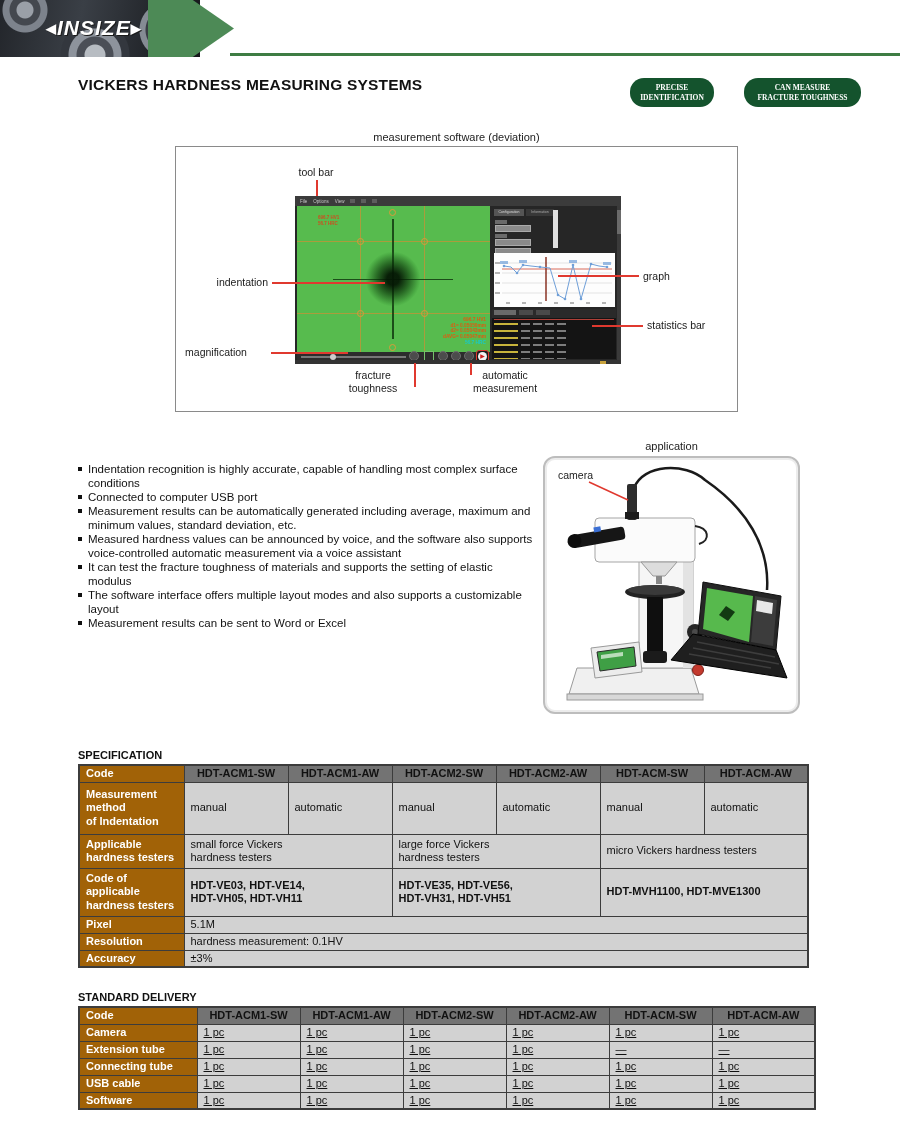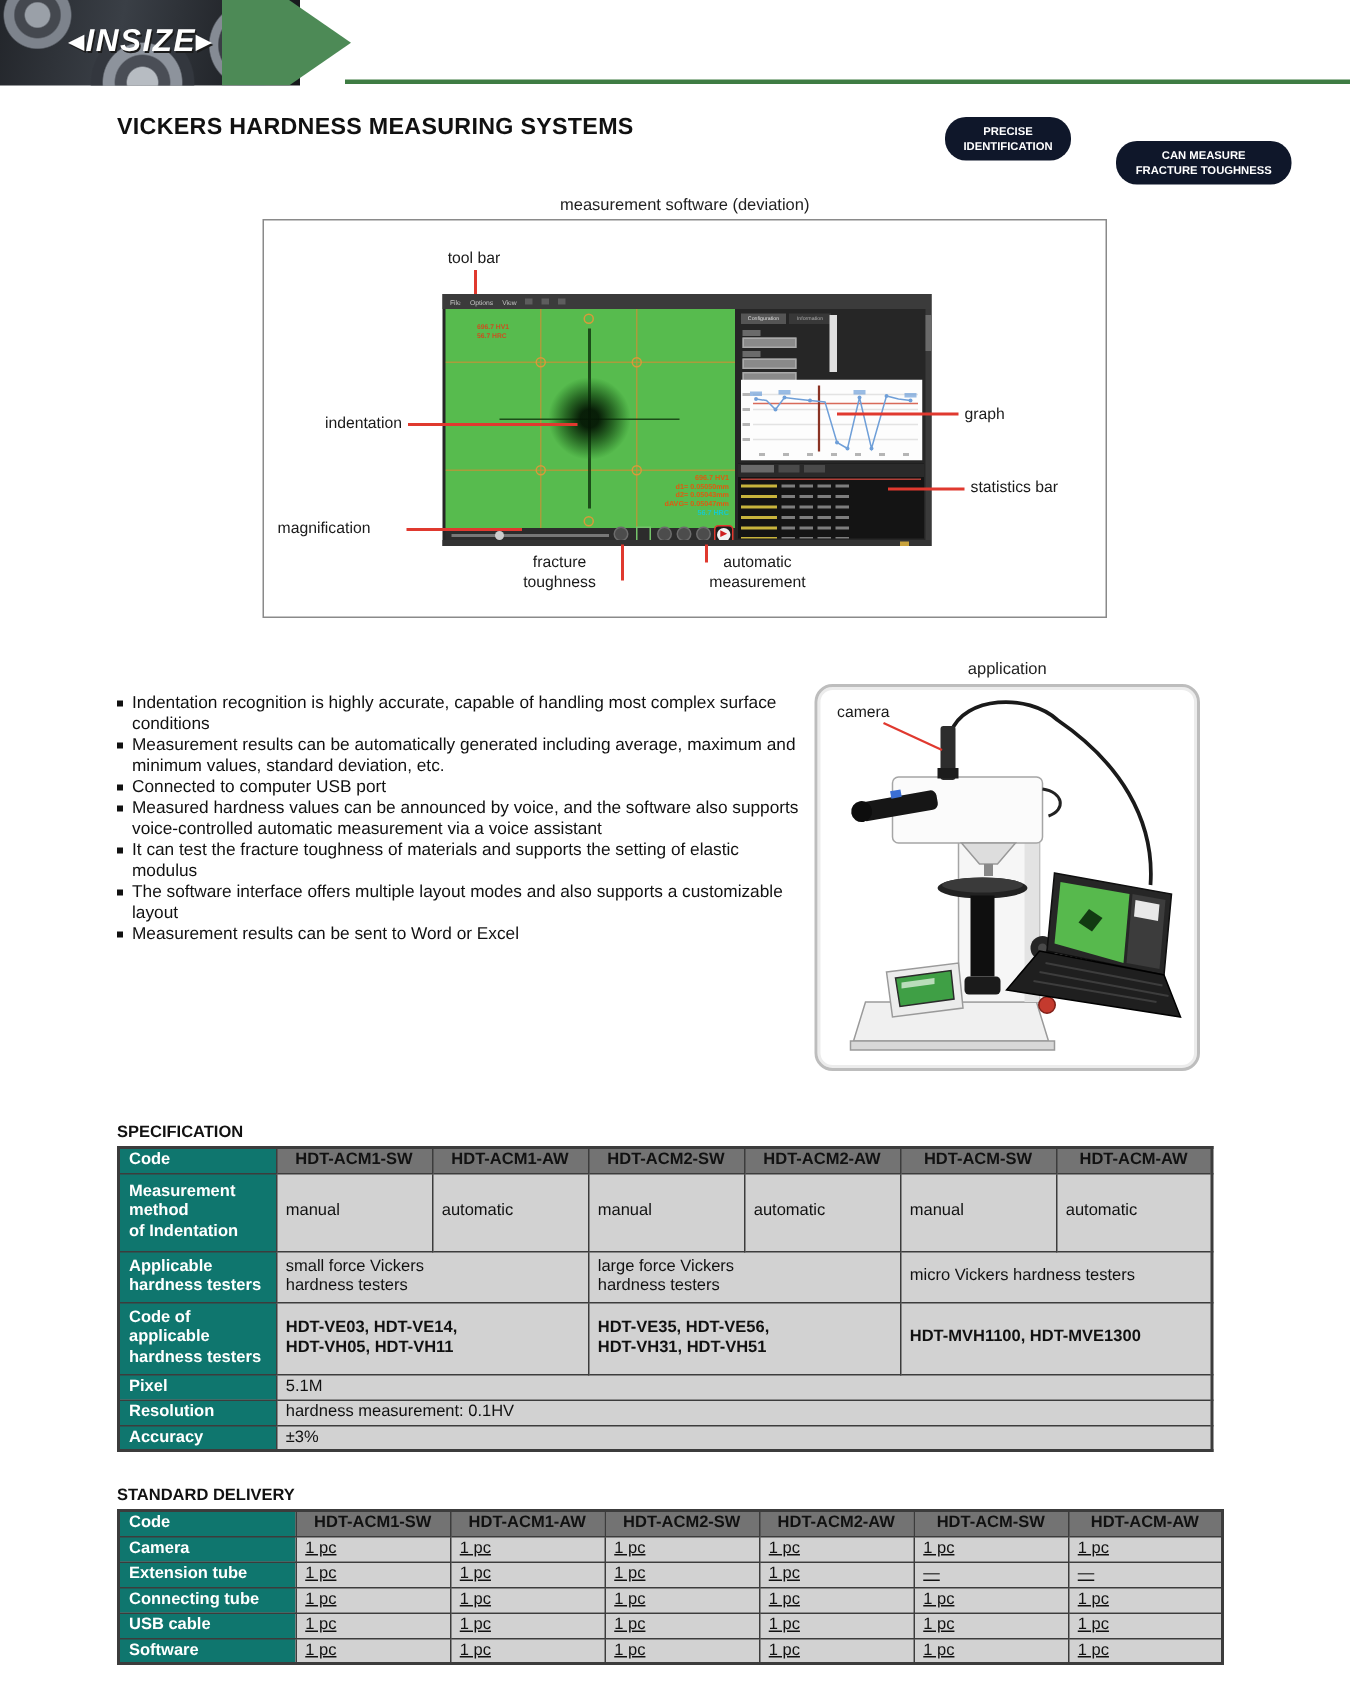--- a/index.html
+++ b/index.html
@@ -12,21 +12,21 @@
     radial-gradient(circle at 168px 30px, #c9ccd1 0 6px, #5a5e66 7px 11px, #9aa0a8 12px 16px, #3a3e45 17px 22px, #858b94 23px 28px, rgba(40,44,50,0) 29px),
     radial-gradient(circle at 95px 55px, #b7bcc2 0 10px, #4a4e56 11px 18px, #8d939c 19px 26px, #33373e 27px 34px, rgba(40,44,50,0) 35px),
     radial-gradient(circle at 25px 10px, #9aa0a8 0 8px, #44484f 9px 15px, #7d838c 16px 22px, rgba(40,44,50,0) 23px),
     linear-gradient(100deg,#23262b 0%,#3a3f46 40%,#23262b 75%,#15171a 100%);}
   .banner-arrow{left:148px;top:0;width:86px;height:57px;background:#4d8a56;
     clip-path:polygon(0 0,52% 0,100% 50%,52% 100%,0 100%);}
   .logo{left:46px;top:16px;color:#fff;font-weight:bold;font-style:italic;font-size:21px;letter-spacing:1px;text-shadow:1px 1px 0 #1a1a1a;}
   .logo .arr{font-size:13px;vertical-align:2px;font-style:normal;}
   .green-rule{left:230px;top:53px;width:670px;height:2.5px;background:#3e7c43;}
   .page-title{left:78px;top:76px;font-size:15.5px;font-weight:bold;letter-spacing:.2px;}
-  .badge{background:#0f172a;color:#fff;border-radius:14px;display:flex;align-items:center;justify-content:center;text-align:center;font-size:7.5px;font-weight:bold;line-height:1.3;}
+  .badge{background:#14532d;color:#fff;border-radius:14px;display:flex;align-items:center;justify-content:center;text-align:center;font-size:7.5px;font-weight:bold;line-height:1.3;font-family:Liberation Serif, serif;}
   
   .figcap{font-size:11px;color:#222;text-align:center;}
   .figlabel{font-size:10.5px;color:#1a1a1a;}
   .rline{background:#e0392f;}
   
   .sw-win{left:295px;top:196px;width:326px;height:168px;background:#262626;}
   .menubar{left:295px;top:196px;width:326px;height:10px;background:#3b3b3b;display:flex;align-items:center;gap:6px;padding-left:5px;box-sizing:border-box;}
   .menubar span{font-size:4.5px;color:#c5c5c5;}
   .menubar i{width:5px;height:4px;background:#5d5d5d;display:inline-block;}
   .cam{left:297px;top:206px;width:193px;height:146px;background:#57bb4e;overflow:hidden;}
@@ -42,40 +42,40 @@
   .gbar{width:9px;height:2px;background:#7d7d7d;}
   
   .features{left:78px;top:462px;width:458px;}
   .features .li{display:flex;font-size:11.5px;line-height:14px;margin:0;}
   .features .sq{flex:0 0 4px;width:4px;height:4px;background:#111;margin:5px 6px 0 0;}
   
   .sec-title{font-size:11px;font-weight:bold;}
   table{border-collapse:collapse;table-layout:fixed;}
   table.data{border:2px solid #3c3c3c;}
   table.data td{border:1px solid #3c3c3c;padding:1px 6px;font-size:11px;vertical-align:middle;line-height:1.2;}
-  td.tg{background:#0f766e;color:#fff;font-weight:bold;}
+  td.tg{background:#a16207;color:#fff;font-weight:bold;}
   td.th{background:#737373;font-weight:bold;text-align:center;}
   td.tv{background:#d2d2d2;}
   td.ctr{text-align:left;text-decoration:underline;}
   td.b{font-weight:bold;}
 </style>
 </head>
 <body>
 
 <div class="page">
 
   <div class="abs banner-photo"></div>
   <div class="abs banner-arrow"></div>
   <div class="abs logo"><span class="arr">◀</span><span>INSIZE</span><span class="arr">▶</span></div>
   <div class="abs green-rule"></div>
 
   <div class="abs page-title">VICKERS HARDNESS MEASURING SYSTEMS</div>
   <div class="abs badge pre" style="left:630px;top:78px;width:84px;height:29px;">PRECISE
 IDENTIFICATION</div>
-  <div class="abs badge pre" style="left:744px;top:78px;width:117px;height:29px;margin-top:16px;">CAN MEASURE
+  <div class="abs badge pre" style="left:744px;top:78px;width:117px;height:29px;">CAN MEASURE
 FRACTURE TOUGHNESS</div>
 
   <div class="abs figcap" style="left:175px;top:131px;width:563px;">measurement software (deviation)</div>
   <div class="abs" style="left:175px;top:146px;width:561px;height:264px;border:1px solid #8a8a8a;"></div>
 
   <div class="abs sw-win"></div>
   <div class="abs menubar">
     <span>File</span>
     <span>Options</span>
     <span>View</span>
@@ -251,25 +251,25 @@
   <div class="abs figlabel pre" style="left:448px;top:369px;width:114px;text-align:center;line-height:1.25;">automatic
 measurement</div>
 
   <div class="abs features">
     <div class="li">
         <span class="sq"></span>
         <span>Indentation recognition is highly accurate, capable of handling most complex surface conditions</span>
       </div>
     <div class="li">
         <span class="sq"></span>
+        <span>Connected to computer USB port</span>
+      </div>
+    <div class="li">
+        <span class="sq"></span>
         <span>Measurement results can be automatically generated including average, maximum and minimum values, standard deviation, etc.</span>
-      </div>
-    <div class="li">
-        <span class="sq"></span>
-        <span>Connected to computer USB port</span>
       </div>
     <div class="li">
         <span class="sq"></span>
         <span>Measured hardness values can be announced by voice, and the software also supports voice-controlled automatic measurement via a voice assistant</span>
       </div>
     <div class="li">
         <span class="sq"></span>
         <span>It can test the fracture toughness of materials and supports the setting of elastic modulus</span>
       </div>
     <div class="li">

